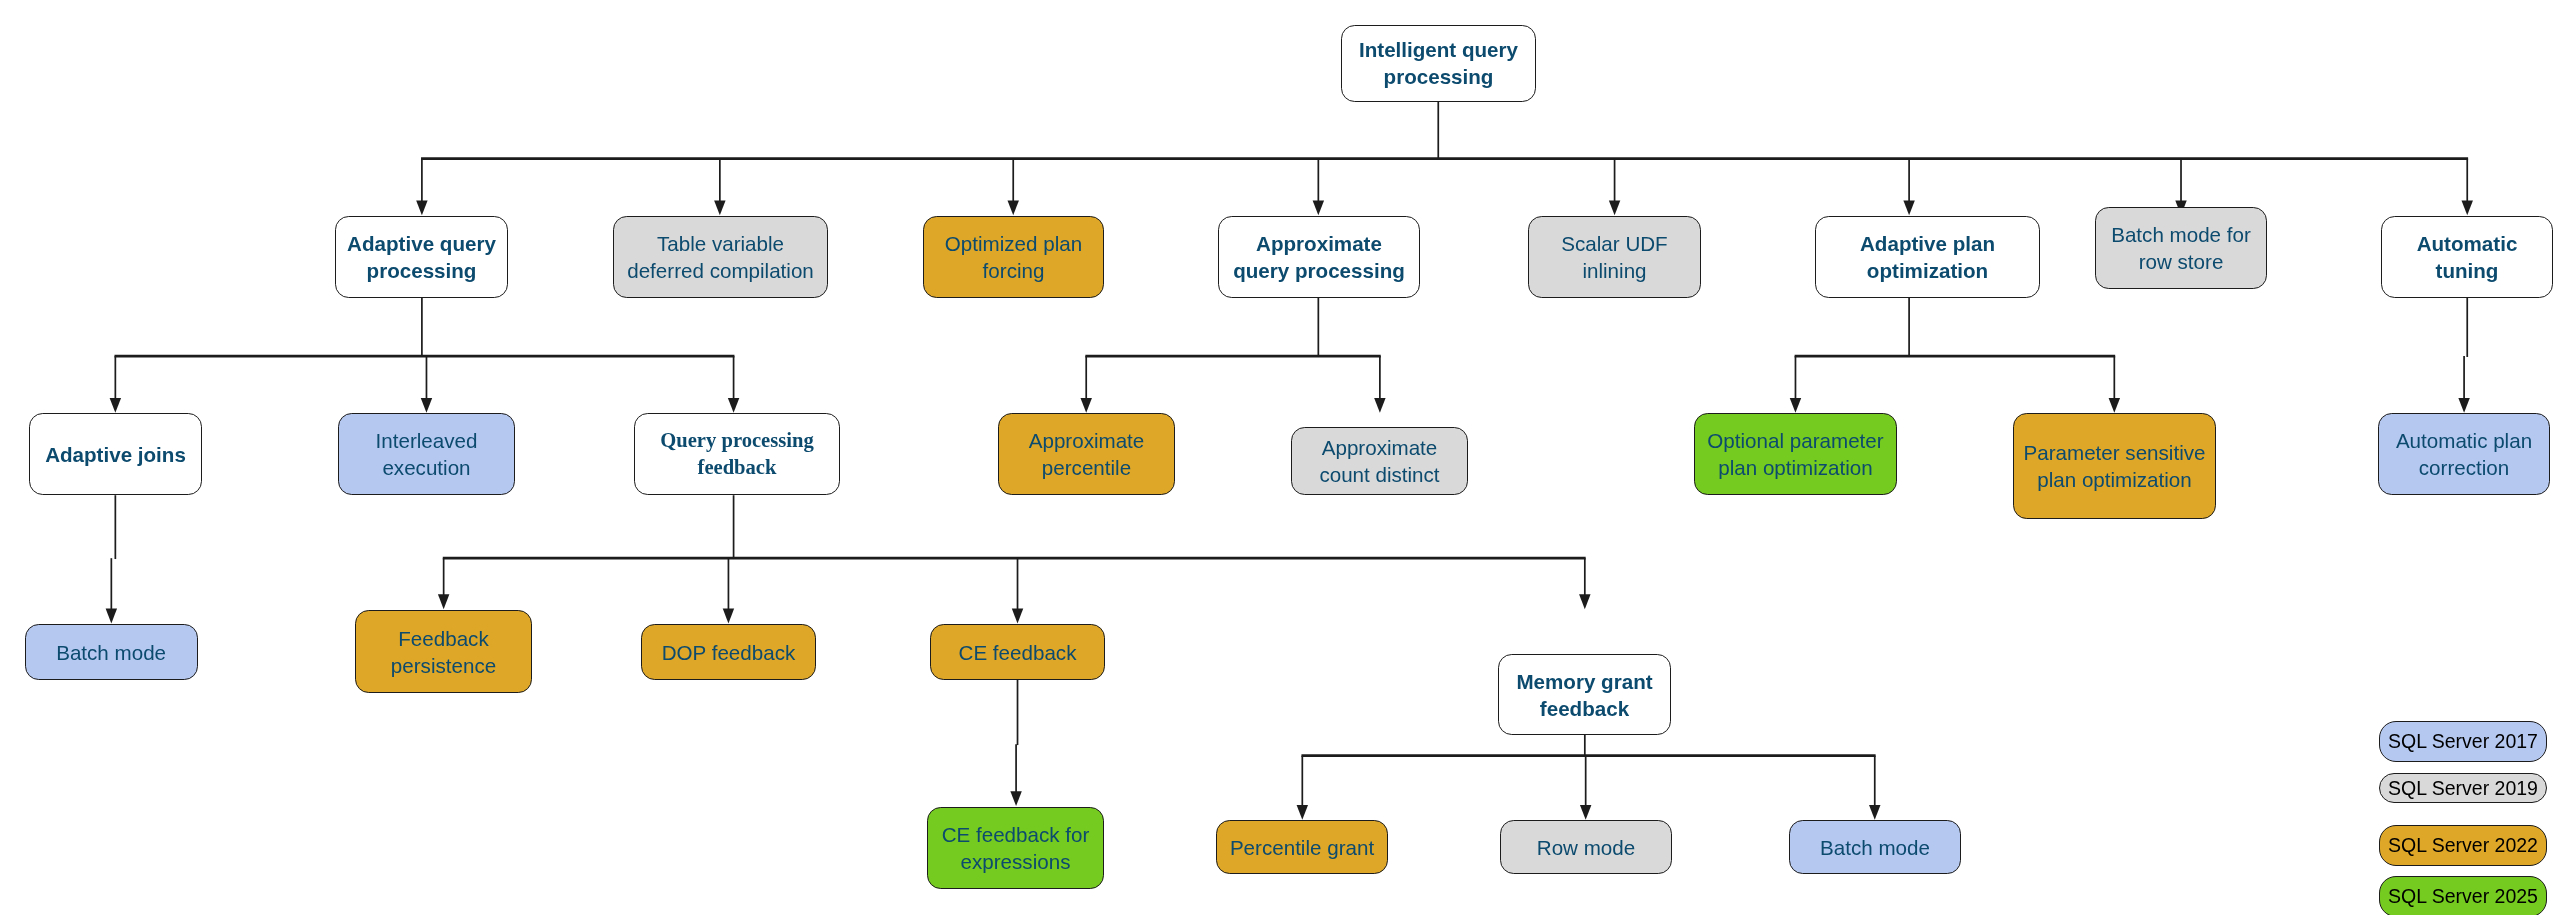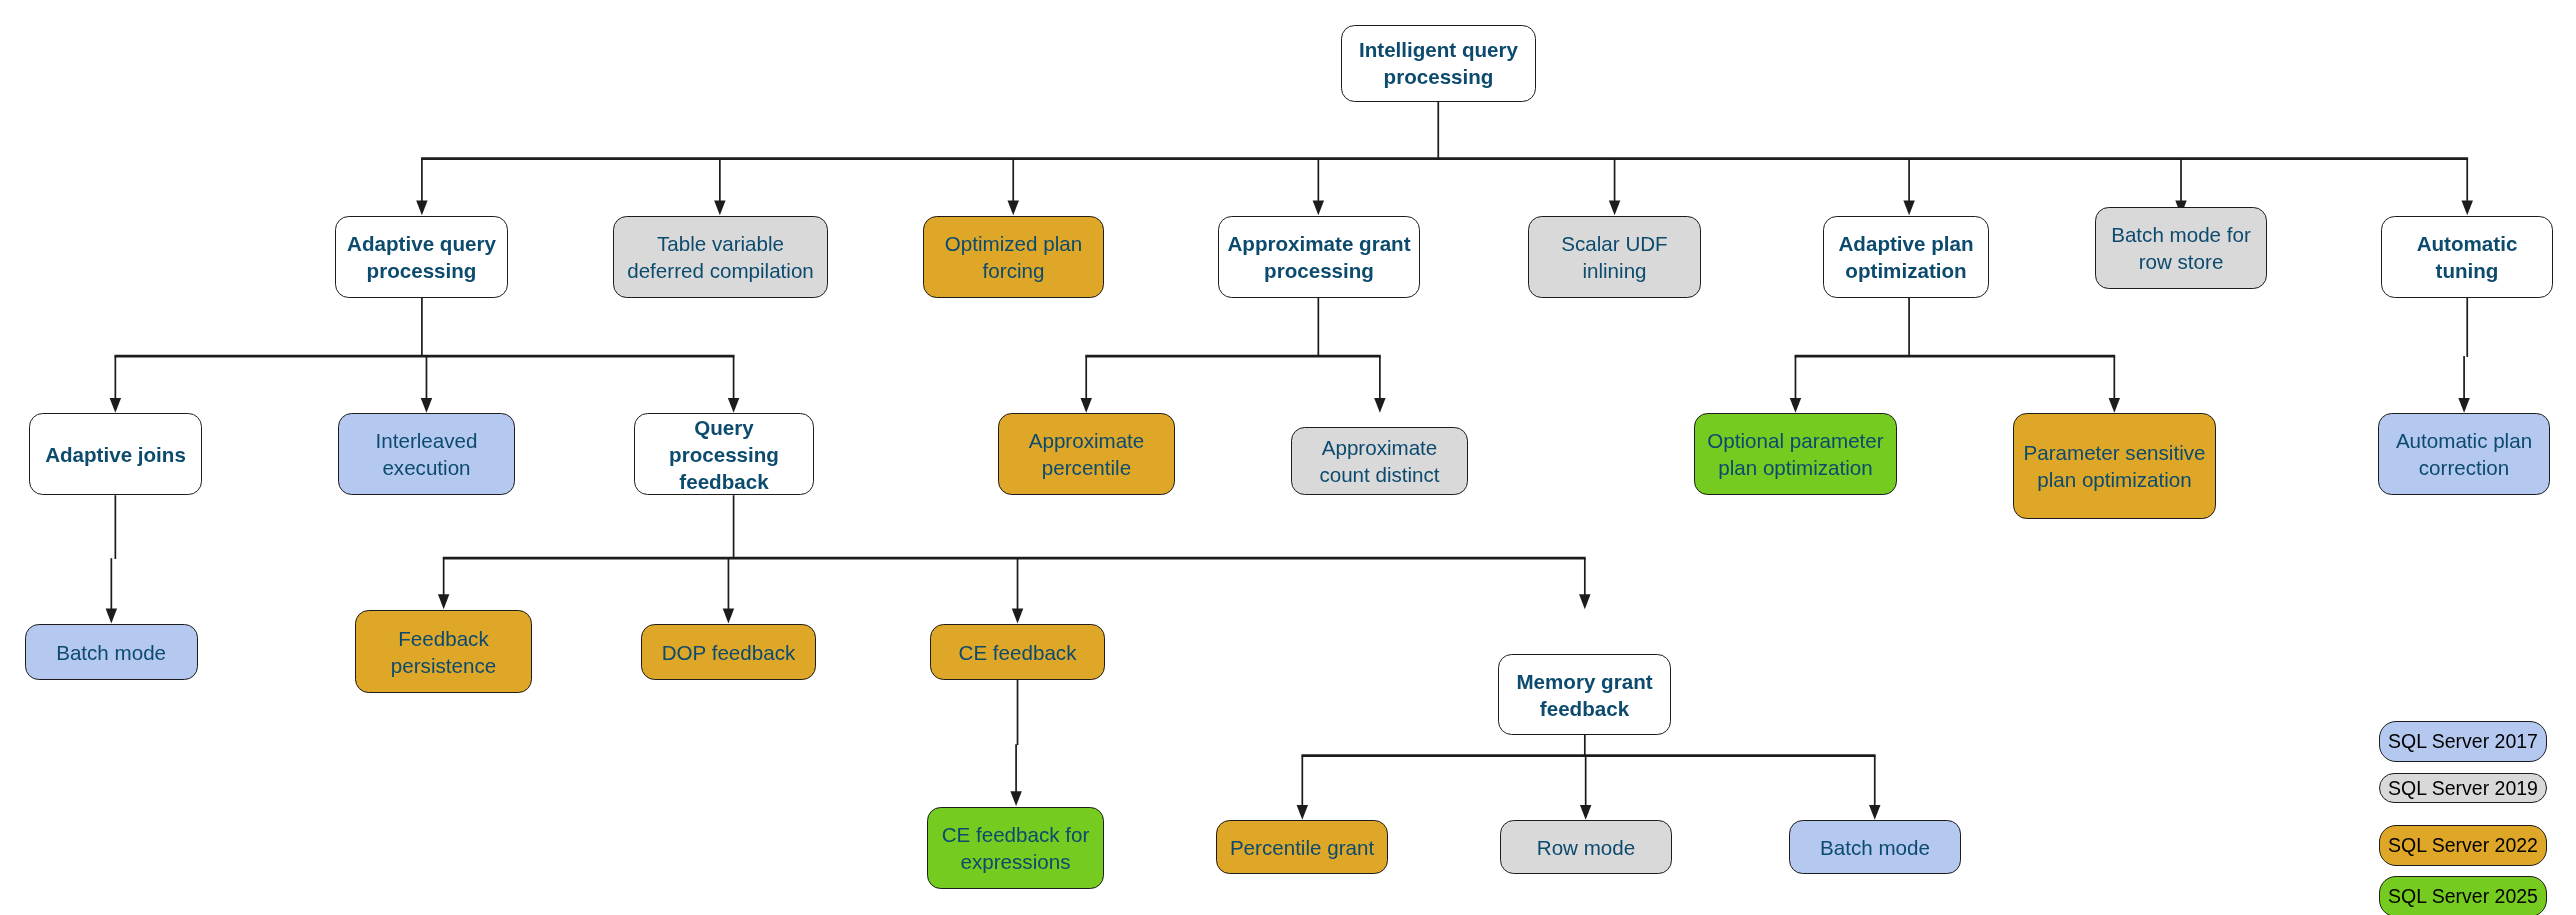--- a/index.html
+++ b/index.html
@@ -101,41 +101,41 @@
       <div class="node category" style="left: 335px; top: 216px; width: 173px; height: 82px;">
         <span>Adaptive query processing</span>
       </div>
       <div class="node" style="left: 613px; top: 216px; width: 215px; height: 82px; background: rgb(217, 217, 217);">
         <span>Table variable deferred compilation</span>
       </div>
       <div class="node" style="left: 923px; top: 216px; width: 181px; height: 82px; background: rgb(223, 167, 39);">
         <span>Optimized plan forcing</span>
       </div>
       <div class="node category" style="left: 1218px; top: 216px; width: 202px; height: 82px;">
-        <span>Approximate grant processing</span>
+        <span>Approximate query processing</span>
       </div>
       <div class="node" style="left: 1528px; top: 216px; width: 173px; height: 82px; background: rgb(217, 217, 217);">
         <span>Scalar UDF inlining</span>
       </div>
-      <div class="node category" style="left: 1815px; top: 216px; width: 166px; height: 82px; margin-left: 8px;">
+      <div class="node category" style="left: 1815px; top: 216px; width: 225px; height: 82px;">
         <span>Adaptive plan optimization</span>
       </div>
       <div class="node" style="left: 2095px; top: 207px; width: 172px; height: 82px; background: rgb(217, 217, 217);">
         <span>Batch mode for row store</span>
       </div>
       <div class="node category" style="left: 2381px; top: 216px; width: 172px; height: 82px;">
         <span>Automatic tuning</span>
       </div>
       <div class="node category" style="left: 29px; top: 413px; width: 173px; height: 82px;">
         <span>Adaptive joins</span>
       </div>
       <div class="node" style="left: 338px; top: 413px; width: 177px; height: 82px; background: rgb(181, 200, 240);">
         <span>Interleaved execution</span>
       </div>
-      <div class="node category" style="left: 634px; top: 413px; width: 180px; height: 82px;">
+      <div class="node category" style="left: 634px; top: 413px; width: 206px; height: 82px; font-family: Liberation Serif, serif;">
         <span>Query processing feedback</span>
       </div>
       <div class="node" style="left: 998px; top: 413px; width: 177px; height: 82px; background: rgb(223, 167, 39);">
         <span>Approximate percentile</span>
       </div>
       <div class="node" style="left: 1291px; top: 427px; width: 177px; height: 68px; background: rgb(217, 217, 217); text-align: center;">
         <span>Approximate count distinct</span>
       </div>
       <div class="node" style="left: 1694px; top: 413px; width: 203px; height: 82px; background: rgb(117, 203, 31);">
         <span>Optional parameter plan optimization</span>

